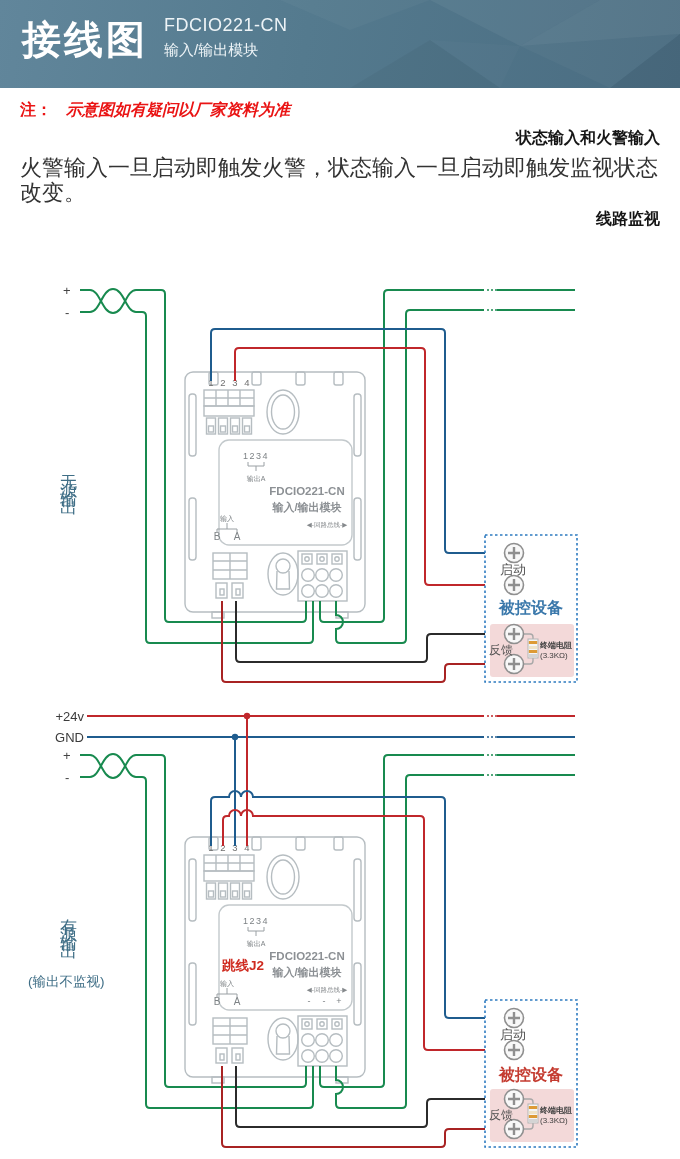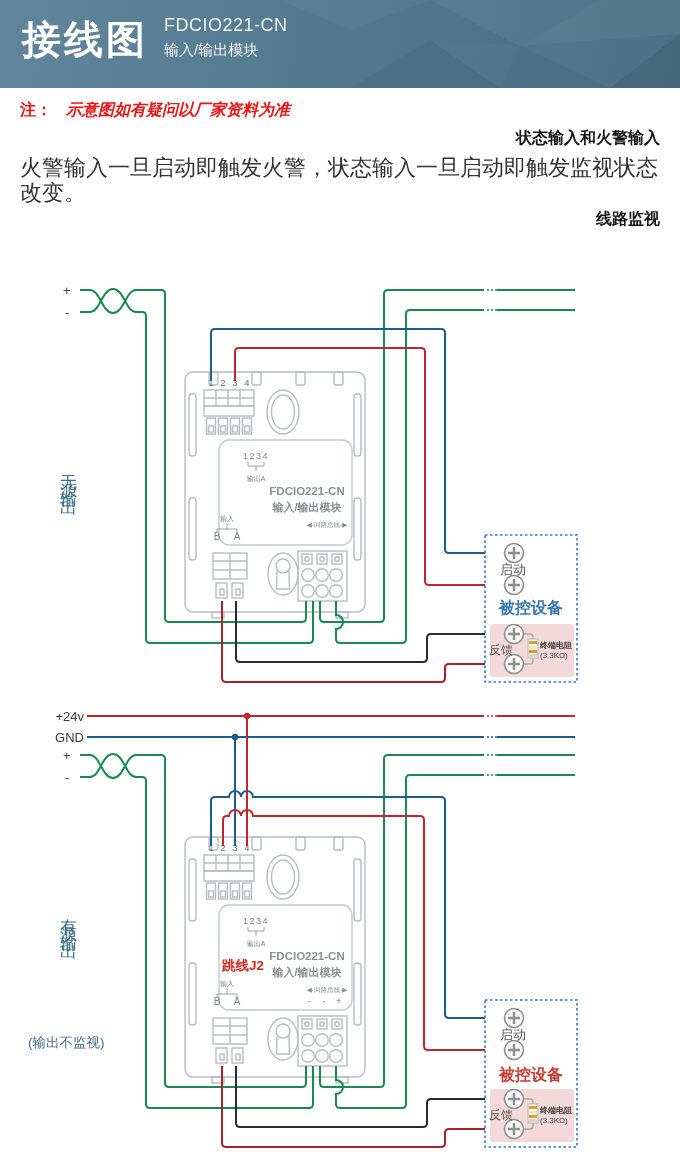--- a/index.html
+++ b/index.html
@@ -48,21 +48,21 @@
   <div class="note">
     <span>注：</span><span class="note-text">示意图如有疑问以厂家资料为准</span>
   </div>
   <div class="sec-heading">状态输入和火警输入</div>
   <p class="sec-body">火警输入一旦启动即触发火警，状态输入一旦启动即触发监视状态改变。</p>
   <div class="sec-heading">线路监视</div>
 </div>
 
 <div class="vlabel" style="left:57px;top:461px;">无源输出</div>
 <div class="vlabel" style="left:57px;top:905px;">有源输出</div>
-<div class="vlabel-sub" style="left:28px;top:1034px;">(输出不监视)</div>
+<div class="vlabel-sub" style="left:28px;top:973px;">(输出不监视)</div>
 
 <svg class="diagram" width="680" height="879" viewBox="0 280 680 879">
 
   <g stroke="#b6bdc1" stroke-width="1.4" fill="none">
     <rect x="185" y="372" width="180" height="240" rx="8" fill="#ffffff"></rect>
     <rect x="209" y="372" width="9" height="13" rx="2"></rect>
     <rect x="252" y="372" width="9" height="13" rx="2"></rect>
     <rect x="296" y="372" width="9" height="13" rx="2"></rect>
     <rect x="334" y="372" width="9" height="13" rx="2"></rect>
     <rect x="189" y="394" width="7" height="62" rx="3"></rect>

